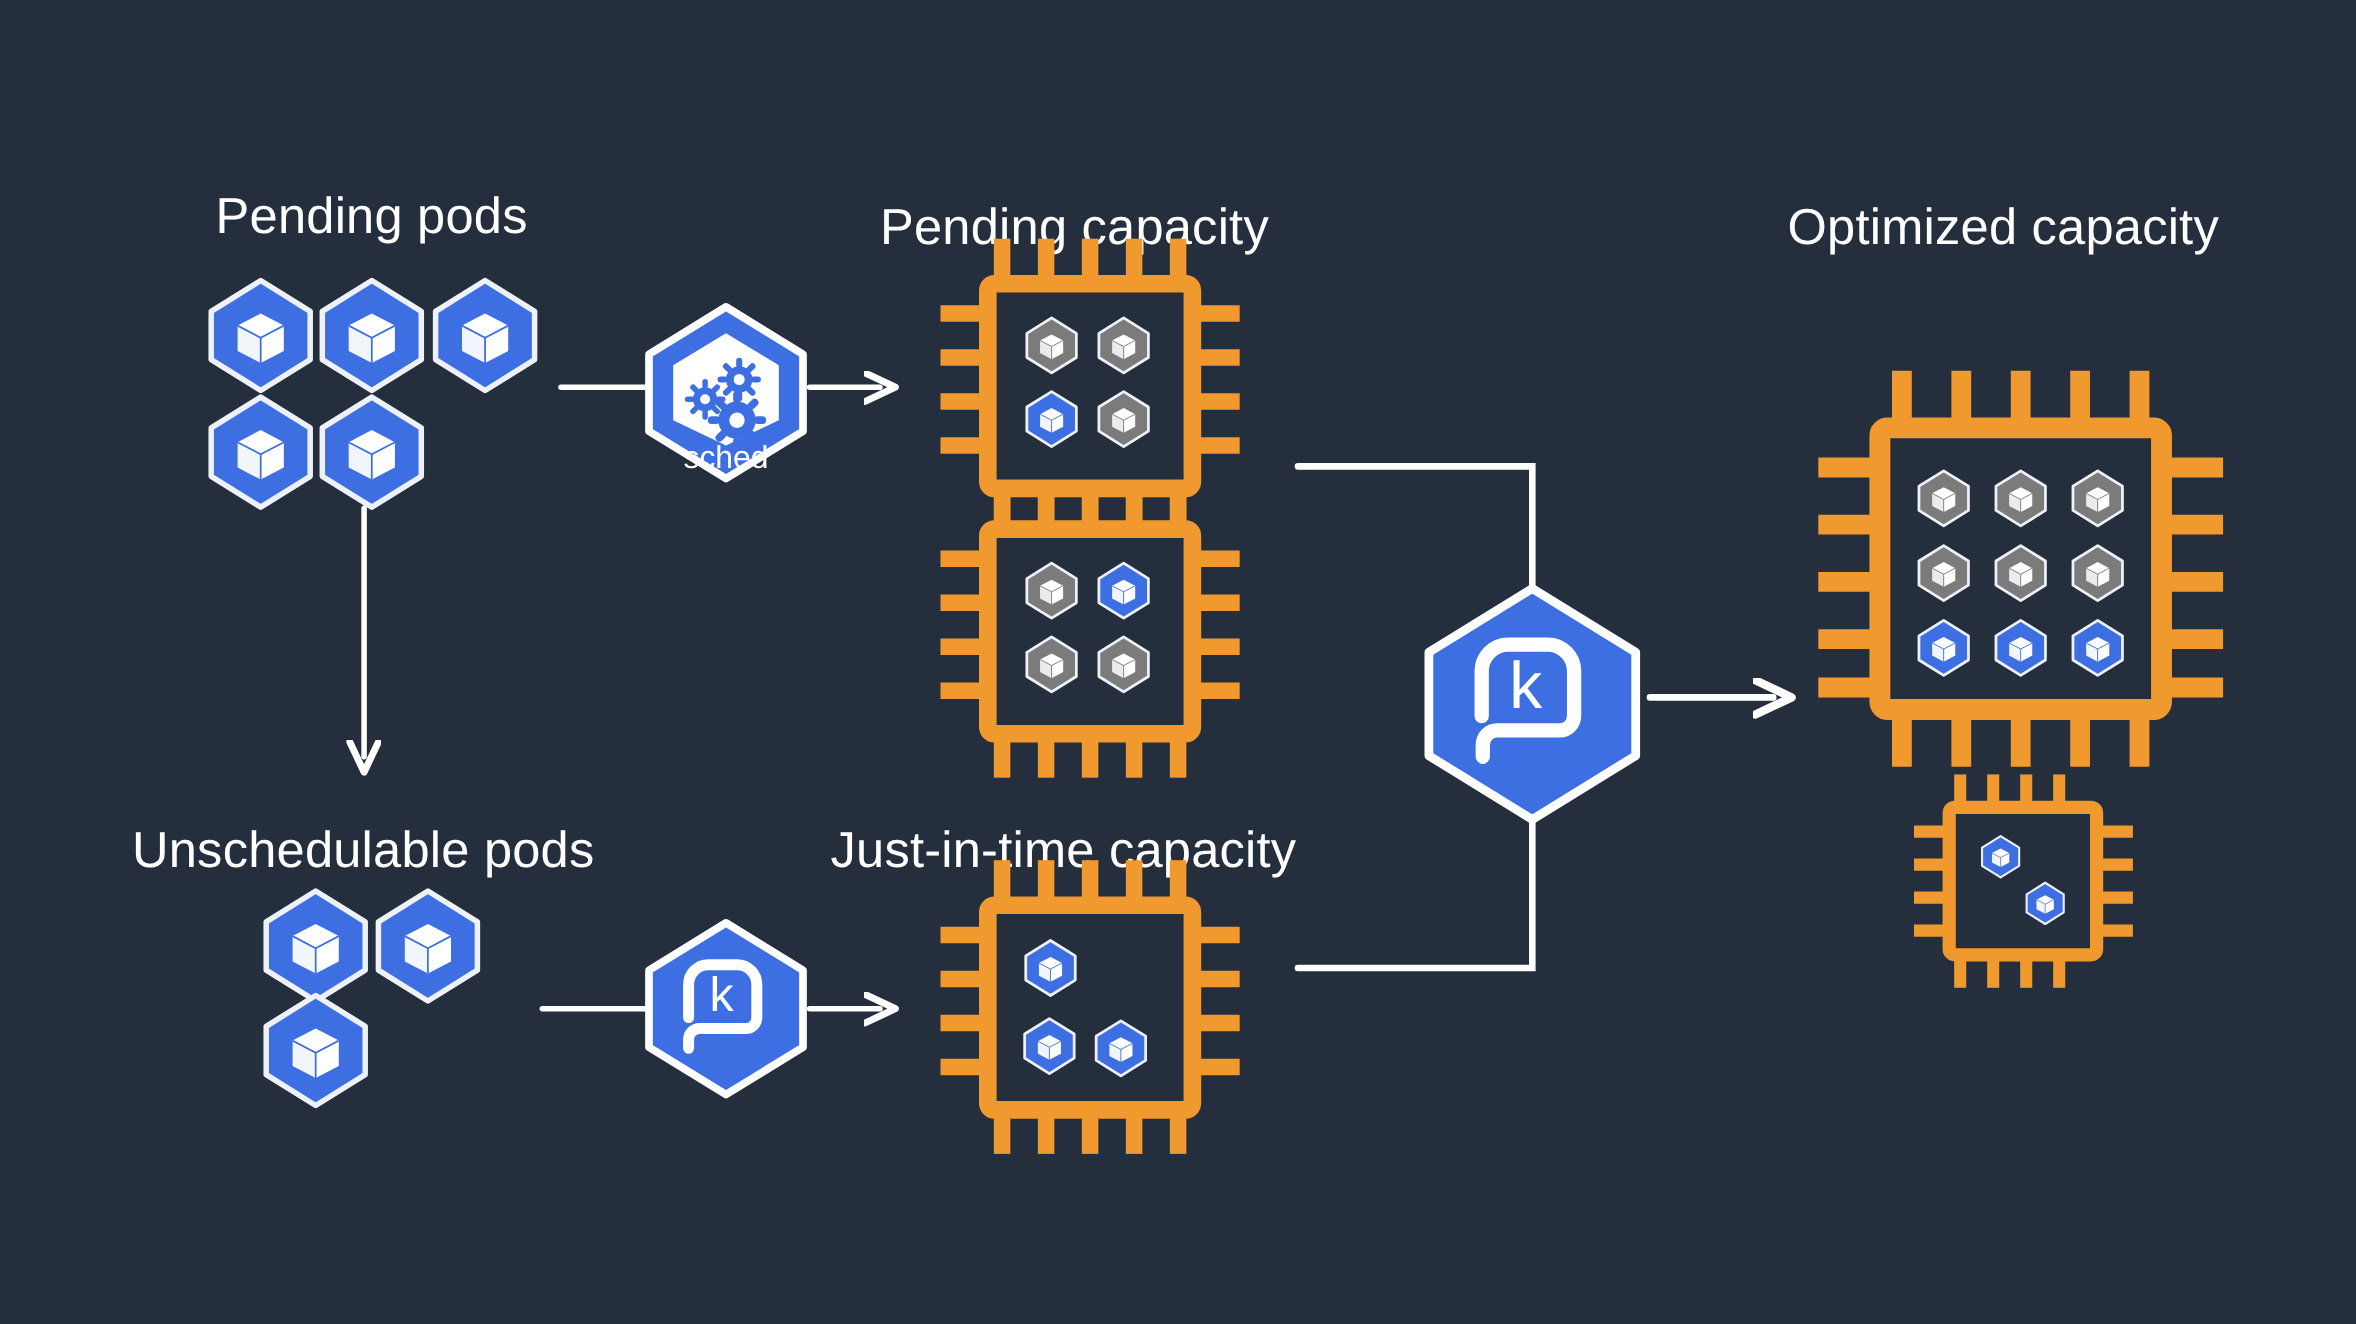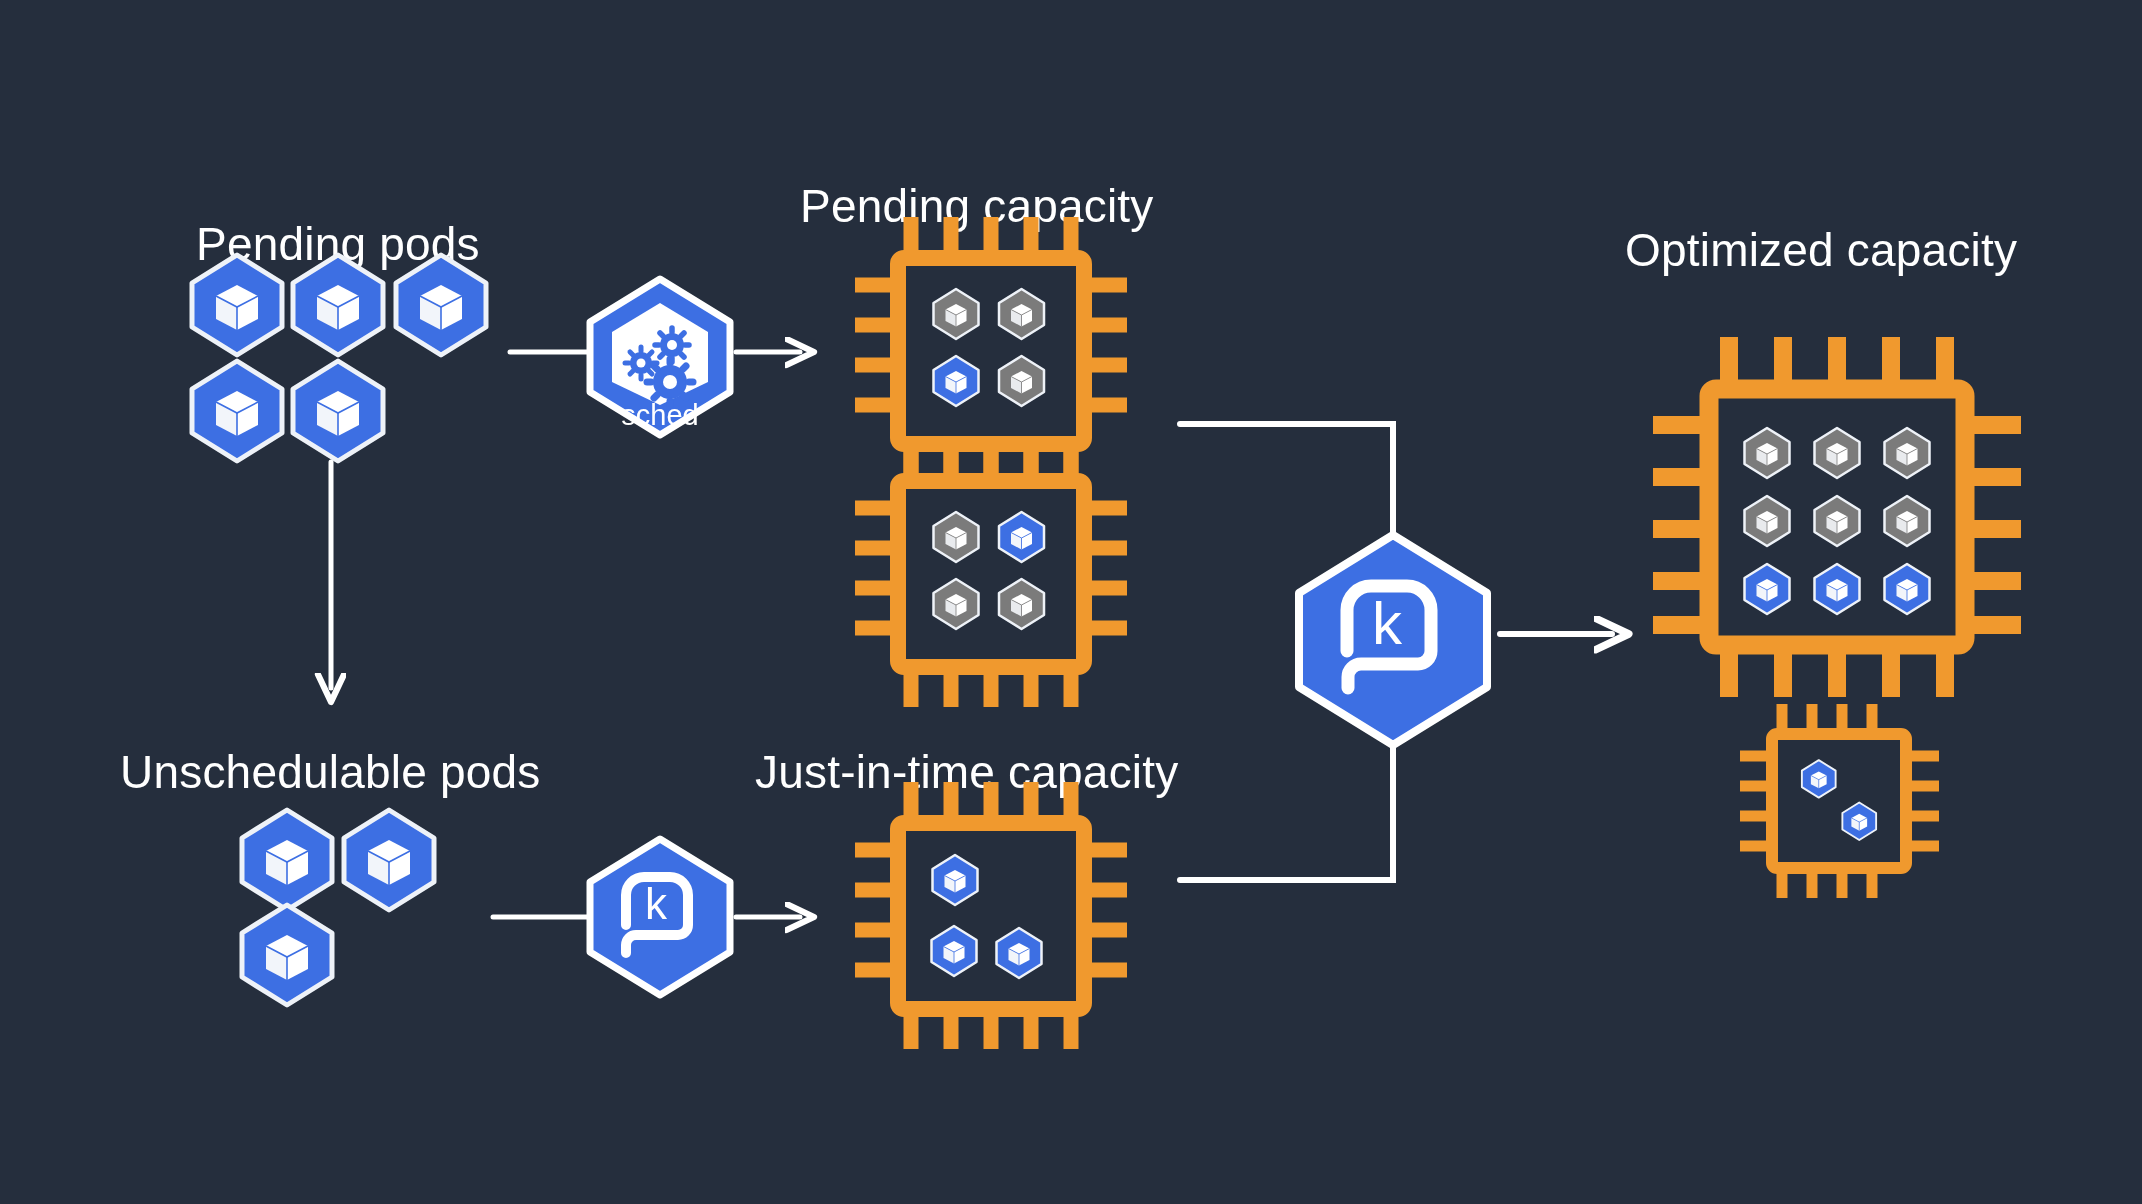--- a/index.html
+++ b/index.html
@@ -25,25 +25,25 @@
     font-family: "Liberation Sans", sans-serif;
   }
   .node { position: absolute; }
   svg { display: block; overflow: visible; }
 </style>
 </head>
 <body>
 
 <div id="stage">
 
-  <div class="label" style="left:196px; top:169px;margin-top:48px;">Pending pods</div>
+  <div class="label" style="left:196px; top:169px;">Pending pods</div>
 
   <div class="label" style="left:800px; top:179px;">Pending capacity</div>
 
-  <div class="label" style="left:1625px; top:179px;margin-top:44px;">Optimized capacity</div>
+  <div class="label" style="left:1625px; top:179px;">Optimized capacity</div>
 
   <div class="label" style="left:755px; top:745px;">Just-in-time capacity</div>
 
   <div class="label" style="left:120px; top:745px;">Unschedulable pods</div>
 
   <svg class="node" style="left:0; top:0;" width="2142" height="1204" viewBox="0 0 2142 1204">
     <defs>
 
       <g id="pod-blue">
         <polygon points="0,-50 45,-22 45,22 0,50 -45,22 -45,-22" fill="#3d6fe3" stroke="#eef2f8" stroke-width="5" stroke-linejoin="round"></polygon>

